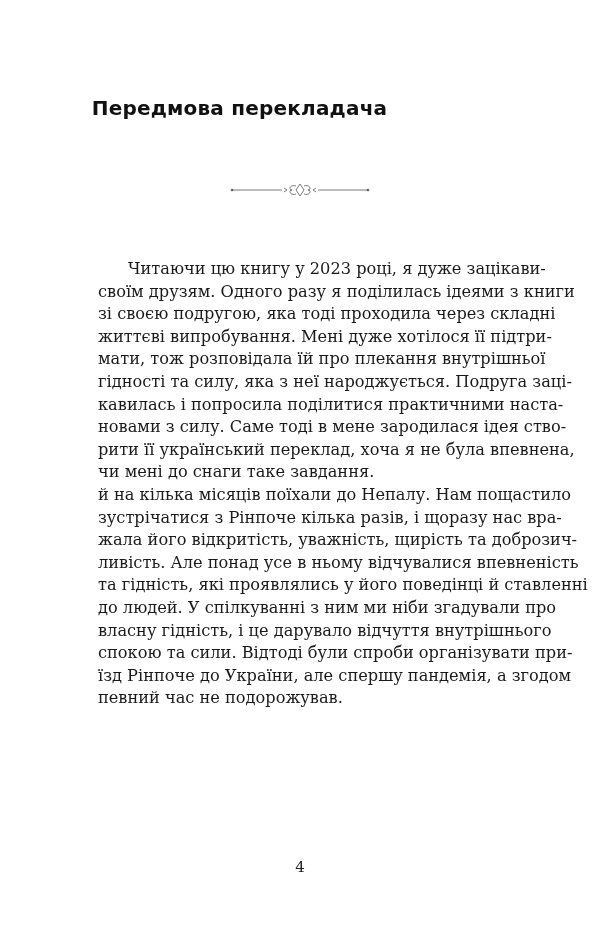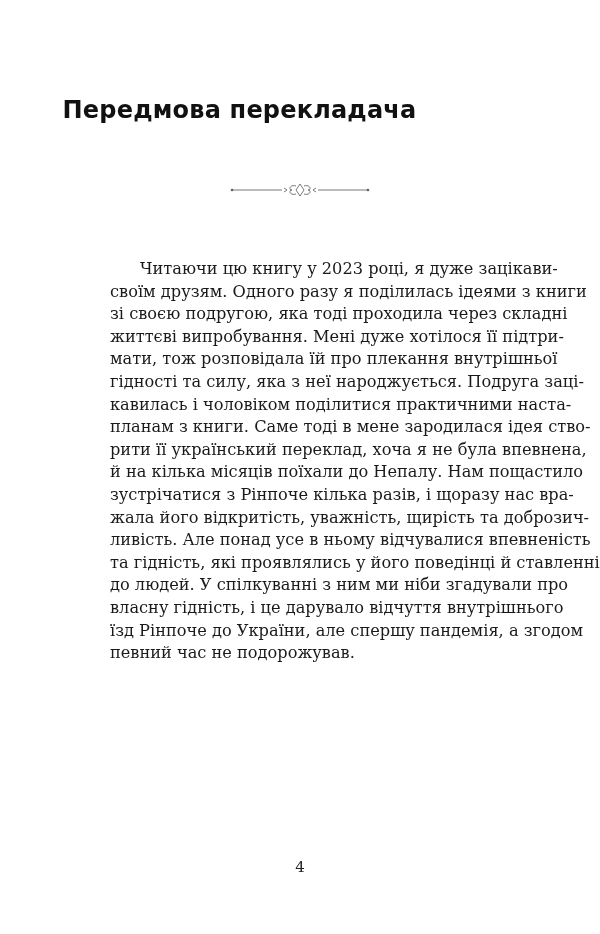--- a/index.html
+++ b/index.html
@@ -2,28 +2,28 @@
 <html><head>
 <meta charset="utf-8">
 <style>
   html, body { margin: 0; padding: 0; background: #ffffff; }
   body { width: 600px; height: 934px; position: relative; overflow: hidden; }
   .page { position: absolute; left: 0; top: 0; width: 600px; height: 934px; background: #fff; }
   .title {
     position: absolute; left: 0; width: 479px; top: 96px;
     text-align: center;
     font-family: "DejaVu Sans", sans-serif;
-    font-weight: bold; font-size: 24px; color: #111;
+    font-weight: bold; font-size: 20px; color: #111;
     letter-spacing: 0.2px;
   }
   .ornament {
     position: absolute; left: 230px; top: 180px; width: 140px; height: 20px;
   }
   .body-text {
-    position: absolute; left: 110px; top: 258px; width: 425px;
+    position: absolute; left: 98px; top: 258px; width: 425px;
     font-family: "DejaVu Serif", serif;
     font-size: 16.2px; line-height: 22.6px; color: #1a1a1a;
   }
   .line { display: block; white-space: nowrap; text-align: justify; text-align-last: justify; height: 22.6px; }
   .line.last { text-align-last: left; }
   .line.indent { padding-left: 30px; }
   .page-number {
     position: absolute; left: 0; width: 600px; top: 858px; text-align: center;
     font-family: "DejaVu Serif", serif; font-size: 15px; color: #222;
   }
@@ -48,29 +48,31 @@
     </g>
   </svg>
 
   <div class="body-text">
     <span class="line indent">Читаючи цю книгу у 2023 році, я дуже зацікави-</span>
     <span class="line">своїм друзям. Одного разу я поділилась ідеями з книги</span>
     <span class="line">зі своєю подругою, яка тоді проходила через складні</span>
     <span class="line">життєві випробування. Мені дуже хотілося її підтри-</span>
     <span class="line">мати, тож розповідала їй про плекання внутрішньої</span>
     <span class="line">гідності та силу, яка з неї народжується. Подруга заці-</span>
-    <span class="line">кавилась і чоловіком поділитися практичними наста-</span>
-    <span class="line">планам з книги. Саме тоді в мене зародилася ідея ство-</span>
+    <span class="line">кавилась і попросила поділитися практичними наста-</span>
+    <span class="line">новами з силу. Саме тоді в мене зародилася ідея ство-</span>
     <span class="line">рити її український переклад, хоча я не була впевнена,</span>
+    <span class="line last">чи мені до снаги таке завдання.</span>
 
     <span class="line">й на кілька місяців поїхали до Непалу. Нам пощастило</span>
     <span class="line">зустрічатися з Рінпоче кілька разів, і щоразу нас вра-</span>
     <span class="line">жала його відкритість, уважність, щирість та доброзич-</span>
     <span class="line">ливість. Але понад усе в ньому відчувалися впевненість</span>
     <span class="line">та гідність, які проявлялись у його поведінці й ставленні</span>
     <span class="line">до людей. У спілкуванні з ним ми ніби згадували про</span>
     <span class="line">власну гідність, і це дарувало відчуття внутрішнього</span>
+    <span class="line">спокою та сили. Відтоді були спроби організувати при-</span>
     <span class="line">їзд Рінпоче до України, але спершу пандемія, а згодом</span>
     <span class="line last">певний час не подорожував.</span>
   </div>
 
   <div class="page-number">4</div>
 </div>
 
 </body></html>

